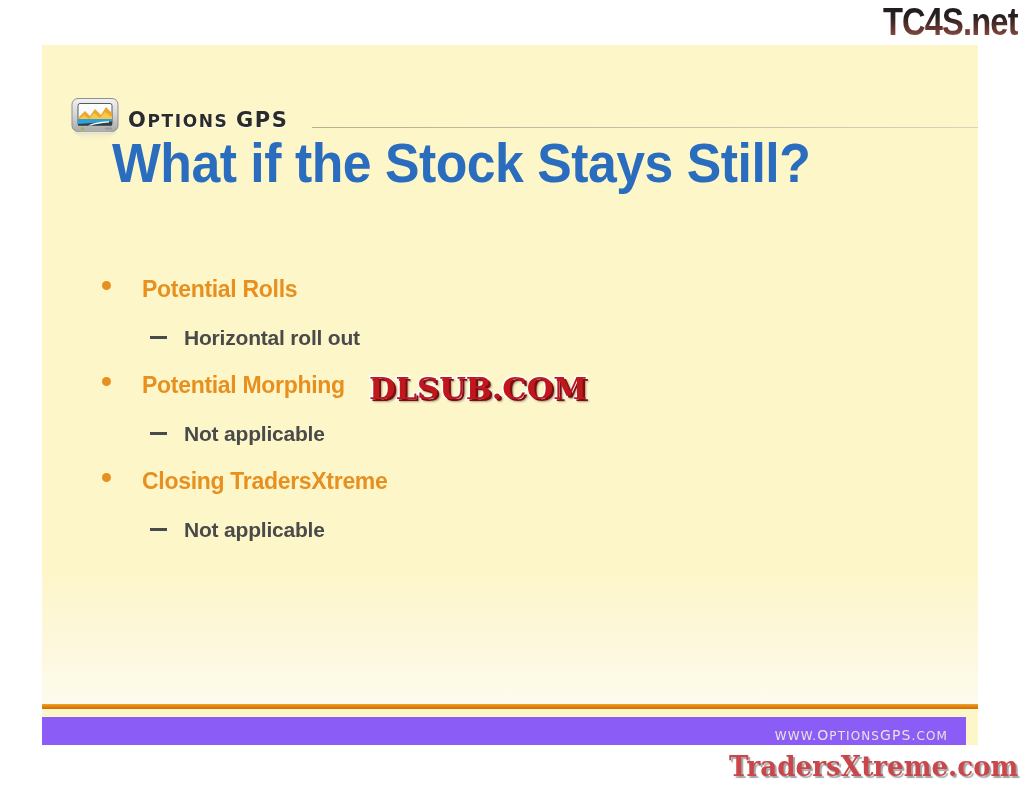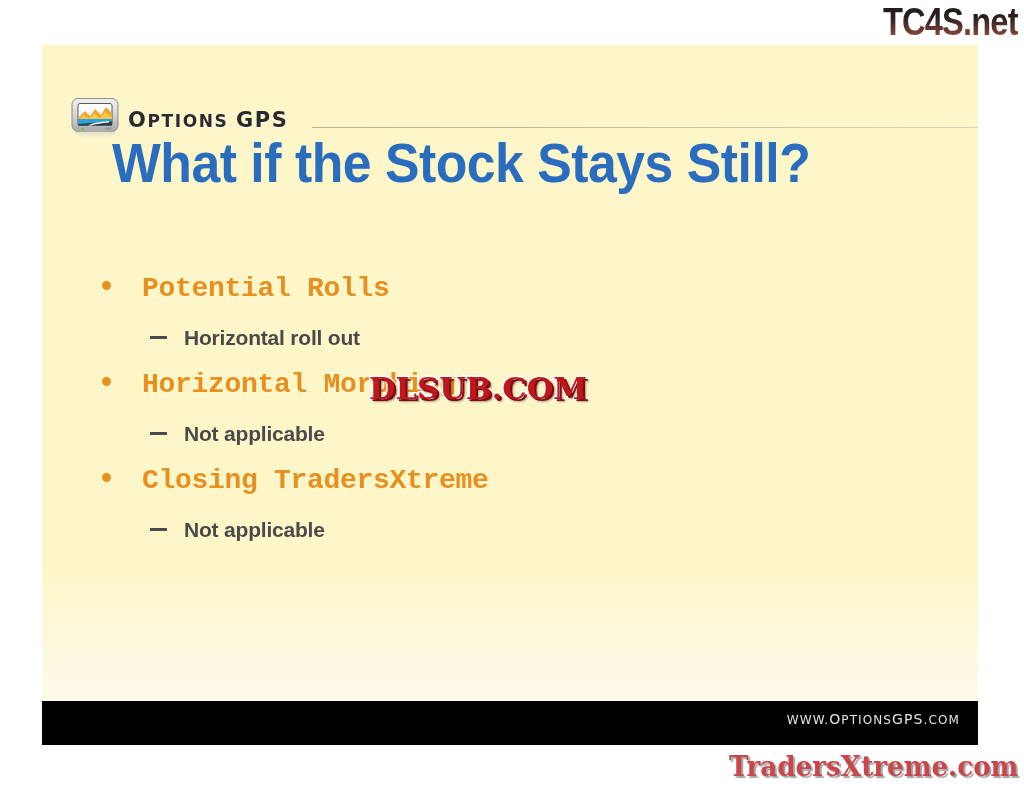--- a/index.html
+++ b/index.html
@@ -90,23 +90,23 @@
     position:absolute; left:56px; top:222px; right:30px;
   }
   .bullet-row { position:relative; height:48px; }
   .bullet-row .marker {
     position:absolute; left:4px; top:14px;
     width:9px; height:9px; border-radius:50%;
     background:#e8901f;
   }
   .bullet-row .btext {
     position:absolute; left:44px; top:0;
-    font-family:Liberation Mono, monospace;
-    font-weight:bold;
-    font-size:28px;
+    font-family:Liberation Sans, sans-serif;
+    font-weight:bold;
+    font-size:23px;
     line-height:44px;
     color:#e8901f;
     letter-spacing:-0.3px;
     white-space:nowrap;
   }
   .sub-row { position:relative; height:48px; }
   .sub-row .dash {
     position:absolute; left:52px; top:21px;
     width:17px; height:3px;
     background:#4a4a4a;
@@ -121,22 +121,22 @@
     letter-spacing:-0.2px;
     white-space:nowrap;
   }
 
   
   .footer-stripe {
     position:absolute; left:0; right:0; bottom:36px; height:5px;
     background:linear-gradient(180deg,#f0a32a 0%,#e07f0c 55%,#c96f08 100%);
   }
   .footer-bar {
-    position:absolute; left:0; right:0; bottom:0; height:44px;
-    background:#000000;
+    position:absolute; left:0; right:12px; bottom:0; height:28px;
+    background:#8b5cf6;
   }
   .footer-url {
     position:absolute; right:18px; top:10px;
     font-family:"DejaVu Sans", sans-serif;
     font-size:12px;
     letter-spacing:1.1px;
     color:#e6e4df;
     text-transform:uppercase;
     white-space:nowrap;
   }
@@ -230,21 +230,21 @@
         <span class="marker"></span>
         <span class="btext">Potential Rolls</span>
       </div>
       <div class="sub-row">
         <span class="dash"></span>
         <span class="stext">Horizontal roll out</span>
       </div>
 
       <div class="bullet-row">
         <span class="marker"></span>
-        <span class="btext">Horizontal Morphing</span>
+        <span class="btext">Potential Morphing</span>
       </div>
       <div class="sub-row">
         <span class="dash"></span>
         <span class="stext">Not applicable</span>
       </div>
 
       <div class="bullet-row">
         <span class="marker"></span>
         <span class="btext">Closing TradersXtreme</span>
       </div>

